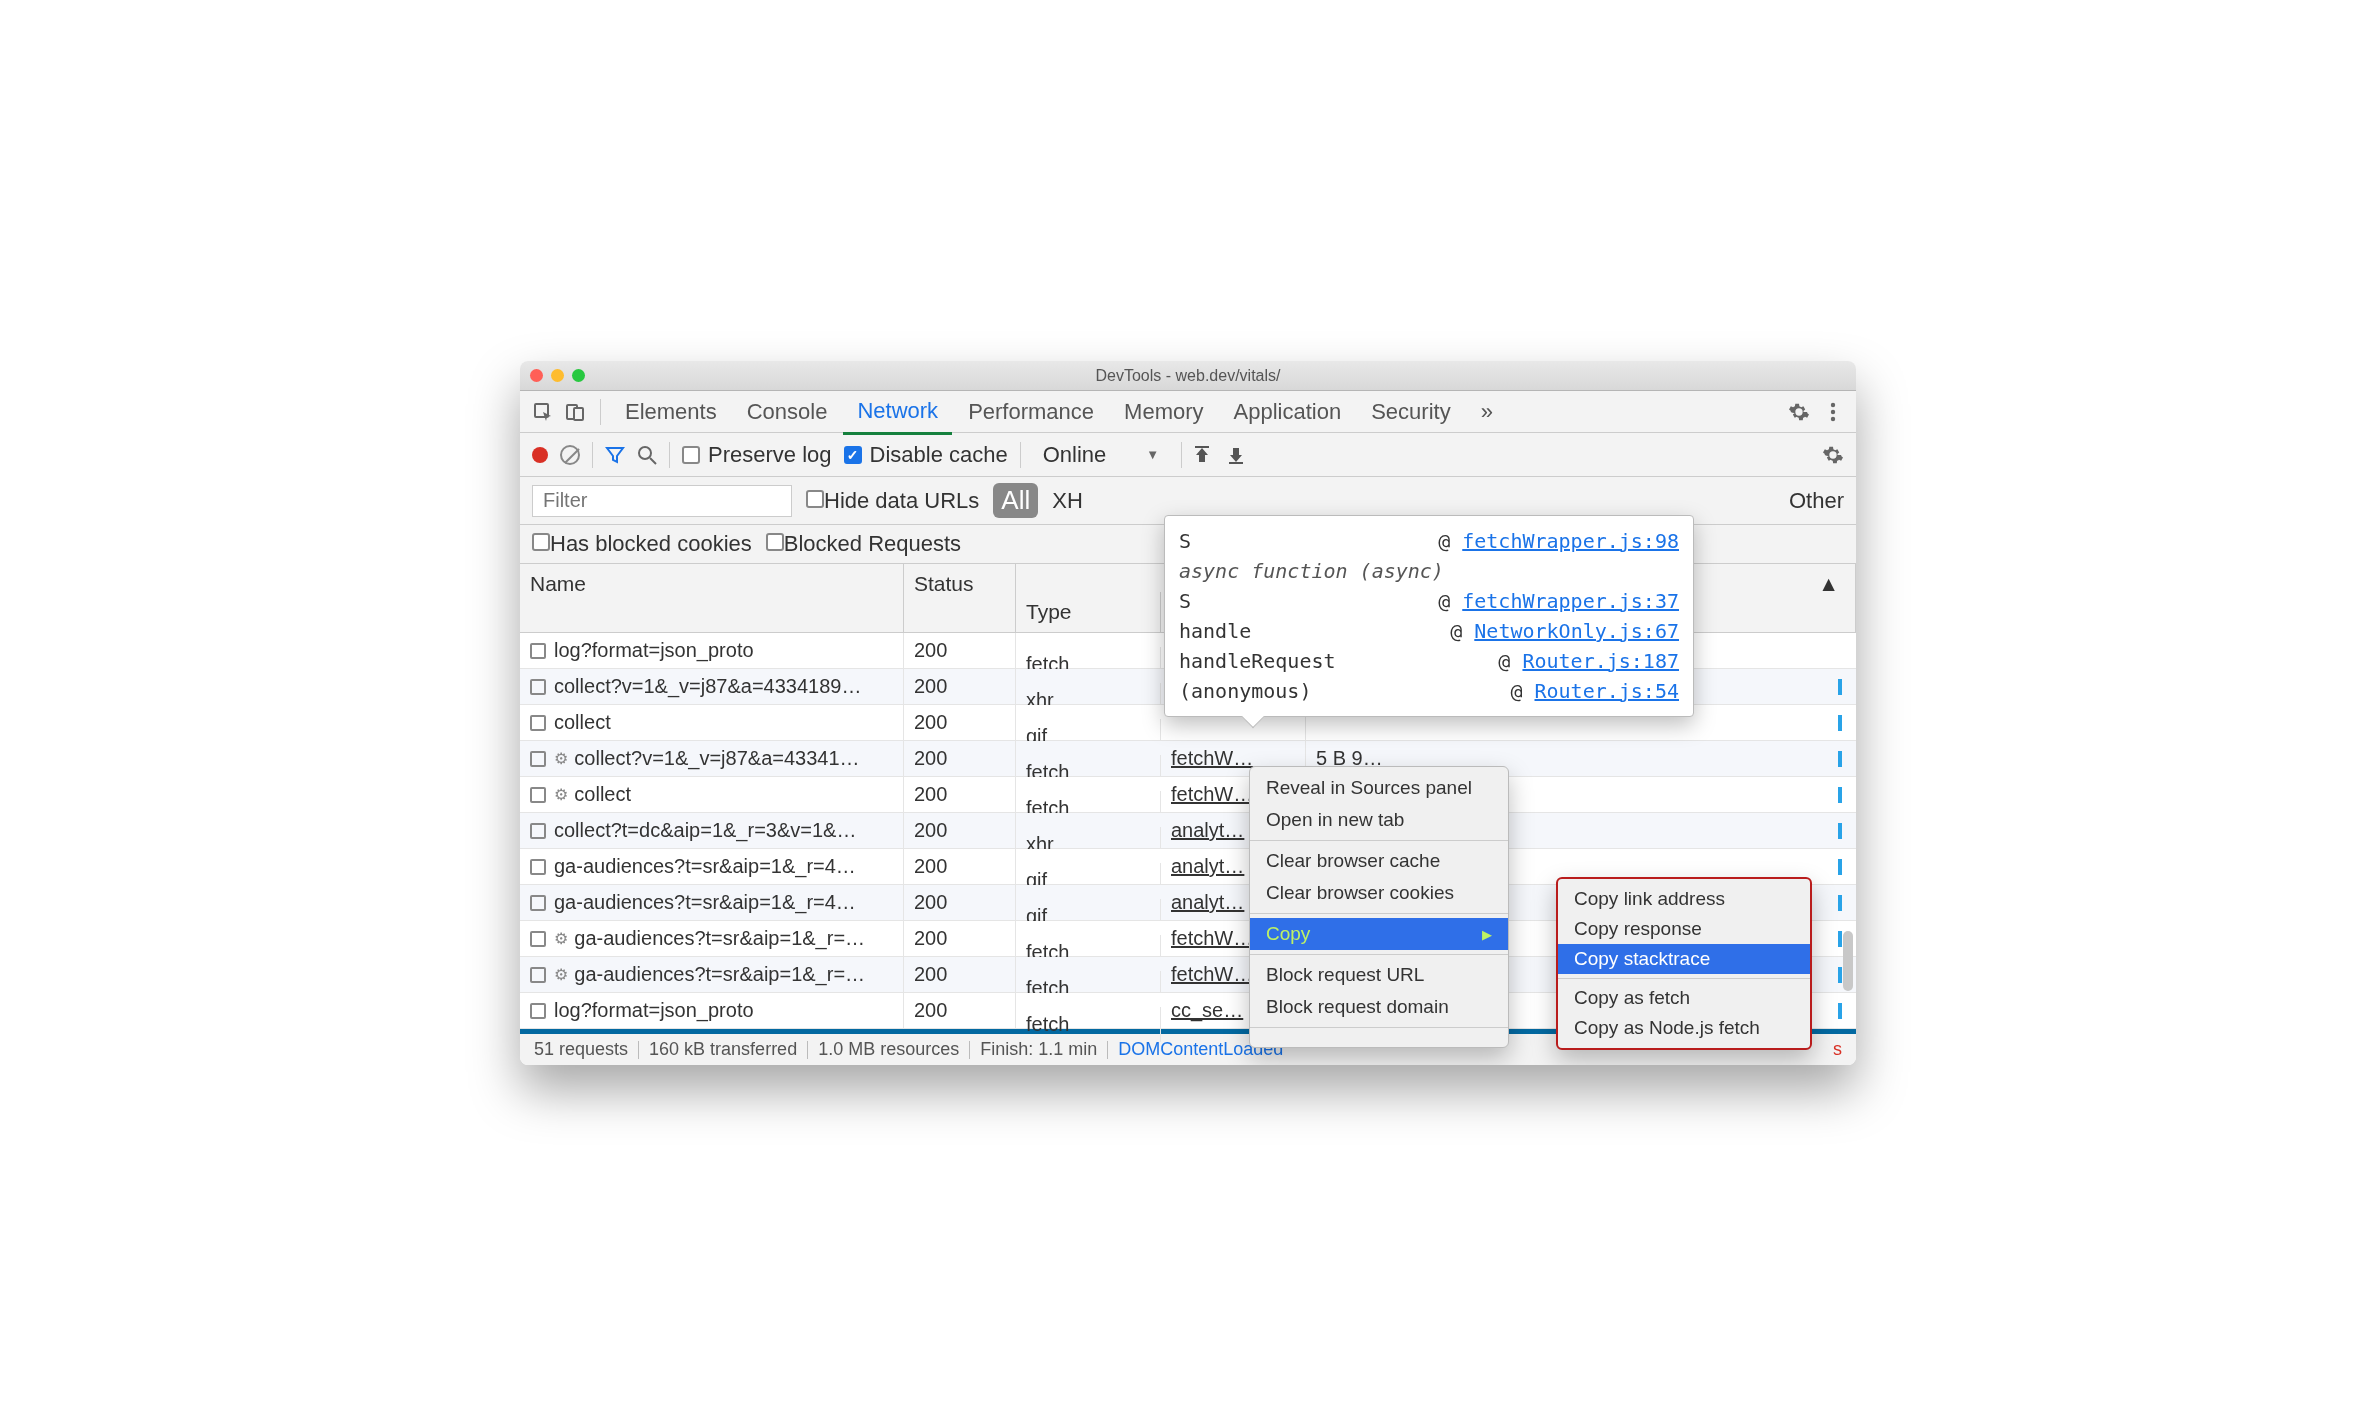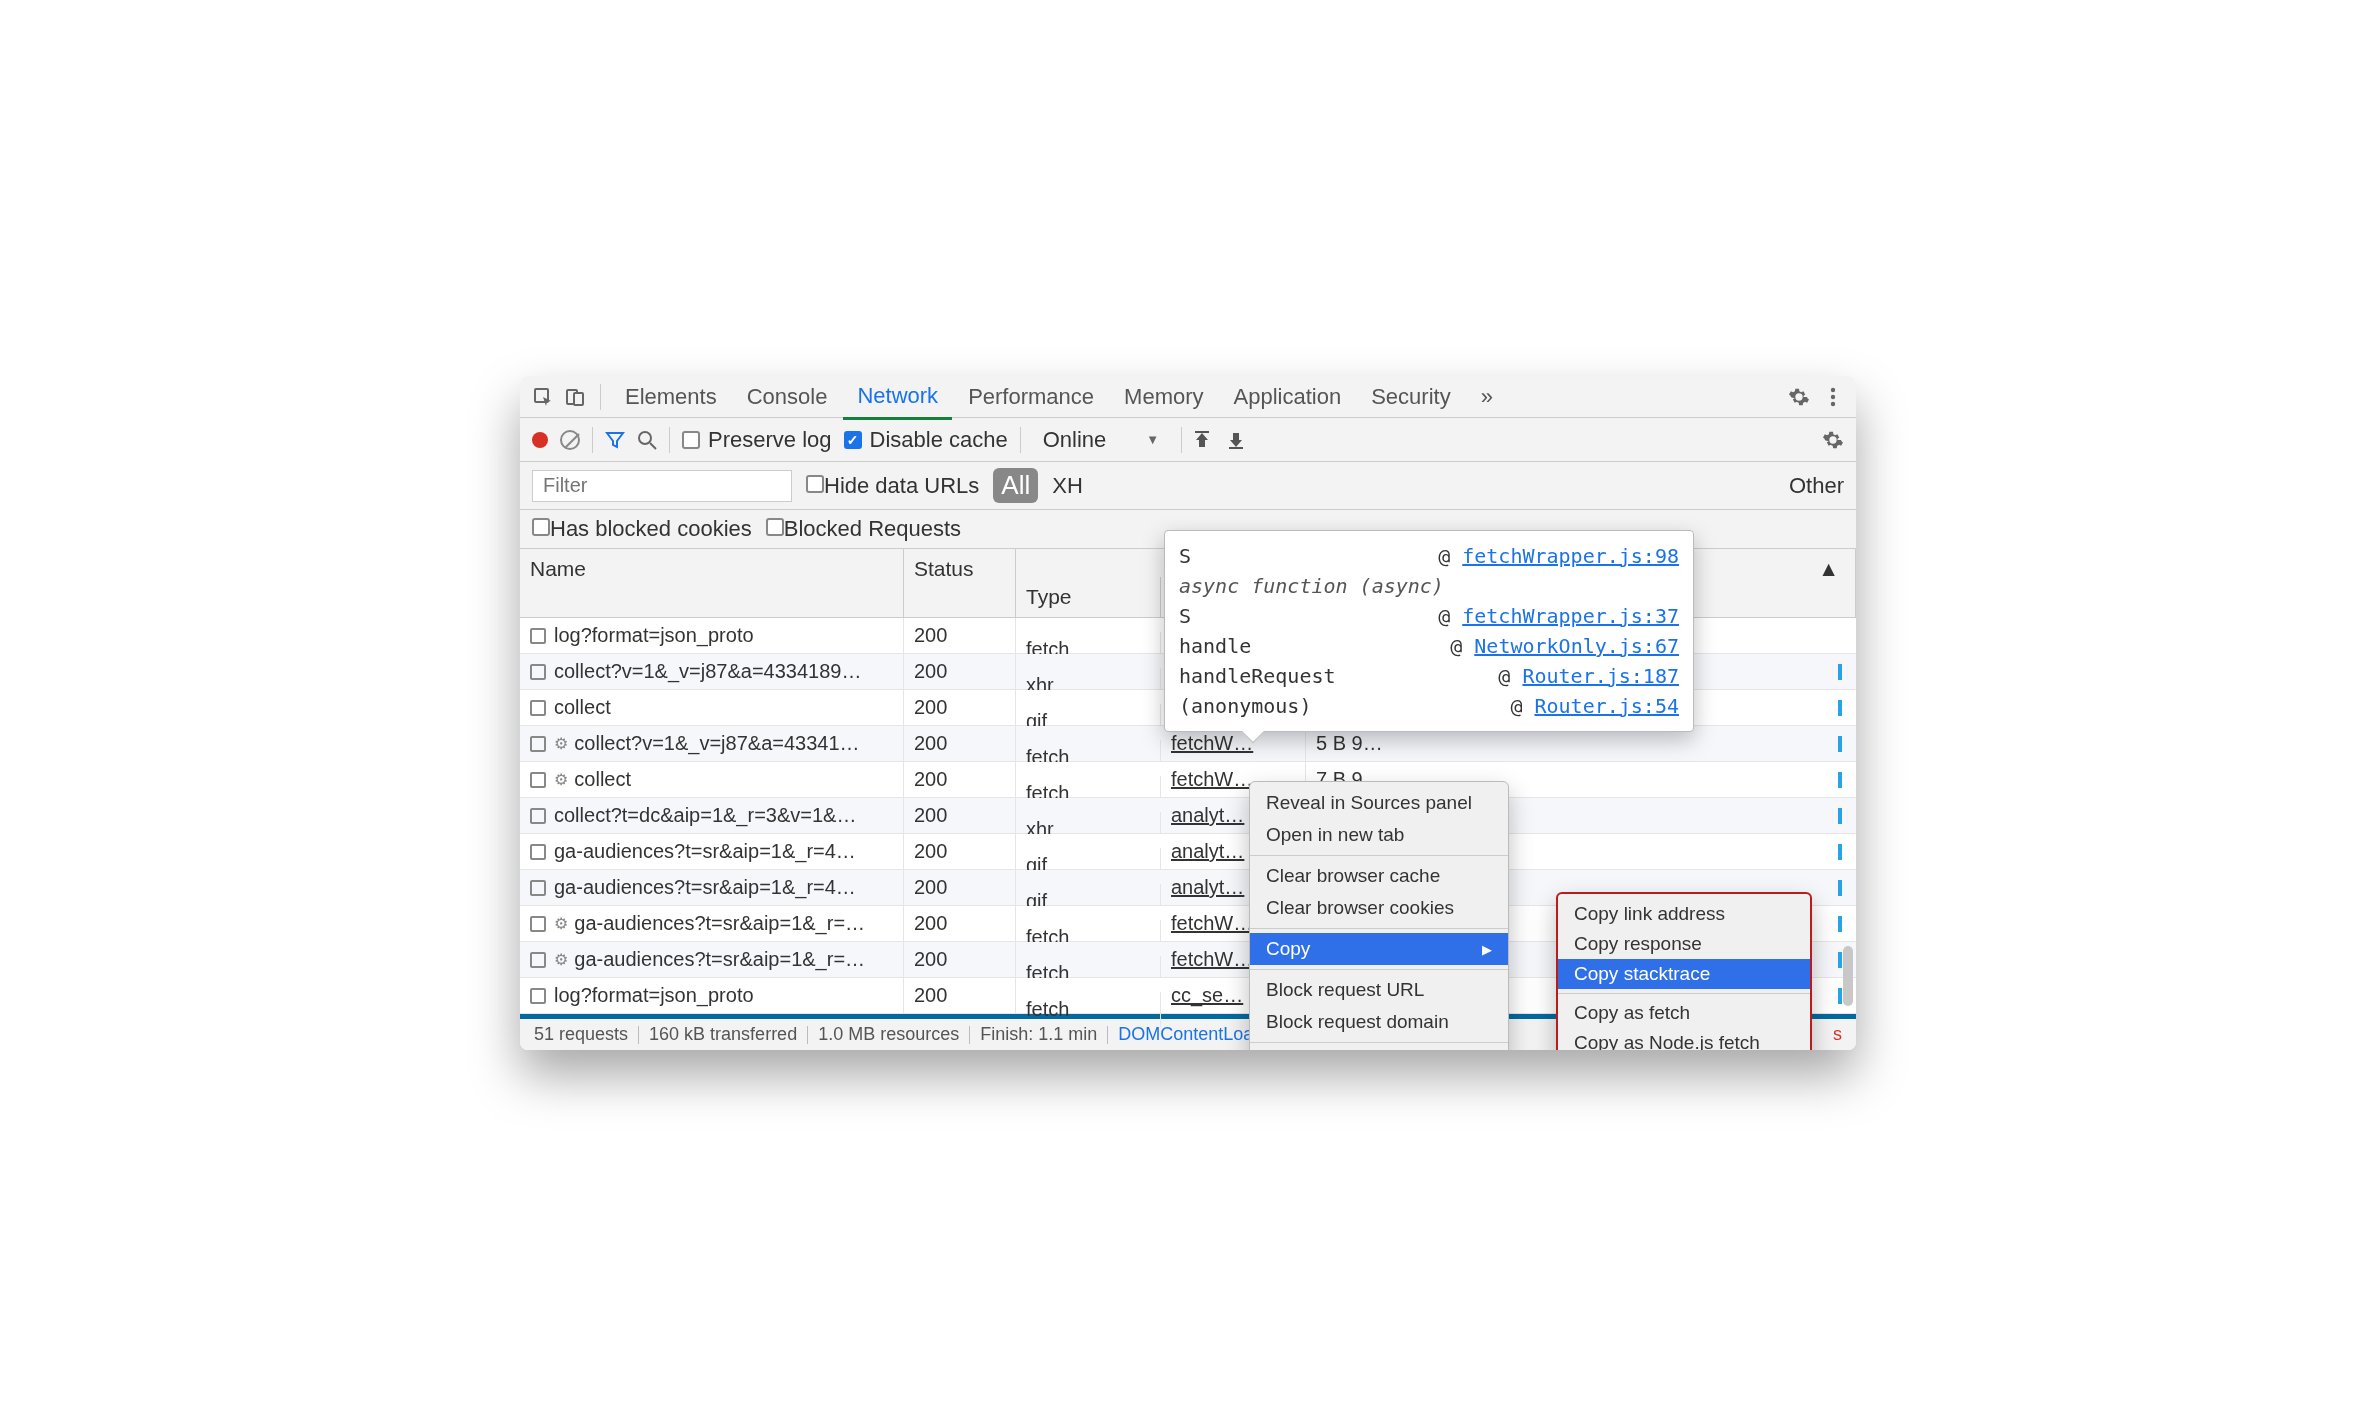--- a/index.html
+++ b/index.html
@@ -128,21 +128,21 @@
 .stackpopup em{font-style:italic;color:#555;}
 .stackpopup a{color:#1a73e8;text-decoration:underline;}
 .stackpopup .tail{position:absolute;bottom:-9px;left:80px;width:16px;height:16px;background:#fff;border-right:1px solid #bbb;border-bottom:1px solid #bbb;transform:rotate(45deg);}
 
 
 .ctxmenu{
   position:absolute;top:405px;left:729px;width:260px;background:#f0f0f0;border:1px solid #bbb;
   box-shadow:0 10px 24px rgba(0,0,0,0.25);border-radius:6px;font-size:19px;z-index:25;padding:5px 0;
 }
 .ctxmenu .mi{padding:5px 16px;display:flex;justify-content:space-between;align-items:center;color:#333;}
-.ctxmenu .mi.sel{background:#2f6fe8;color:#ffffff;}
+.ctxmenu .mi.sel{background:#2f6fe8;color:#bef264;}
 .ctxmenu hr{border:none;border-top:1px solid #ccc;margin:4px 0;}
 .ctxmenu .arrow{font-size:13px;}
 
 
 .submenu{
   position:absolute;top:516px;left:1036px;width:256px;background:#f0f0f0;border:2px solid #b91c1c;
   box-shadow:0 10px 24px rgba(0,0,0,0.25);border-radius:6px;font-size:19px;z-index:35;padding:5px 0;
 }
 .submenu .mi{padding:4px 16px;color:#333;}
 .submenu .mi.sel{background:#2f6fe8;color:#fff;}
@@ -154,20 +154,28 @@
 
 .scrollknob{position:absolute;right:3px;top:570px;width:10px;height:60px;background:#c8c8c8;border-radius:5px;}
 
 svg{display:block;}
 </style>
 </head>
 <body>
 
 <div class="window">
 
+  <div class="titlebar">
+    <div class="traffic">
+      <div class="tl-btn tl-close"></div>
+      <div class="tl-btn tl-min"></div>
+      <div class="tl-btn tl-max"></div>
+    </div>
+    <span>DevTools - web.dev/vitals/</span>
+  </div>
 
   <div class="tabstrip">
     <div class="icon-btn">
       <svg width="20" height="20" viewBox="0 0 20 20">
           <rect x="2" y="2" width="13" height="13" fill="none" stroke="#666" stroke-width="2" rx="1"></rect>
           <path d="M10 10 L18 14 L14 15 L13 19 Z" fill="#666"></path>
         </svg>
     </div>
     <div class="icon-btn">
       <svg width="20" height="20" viewBox="0 0 20 20">

